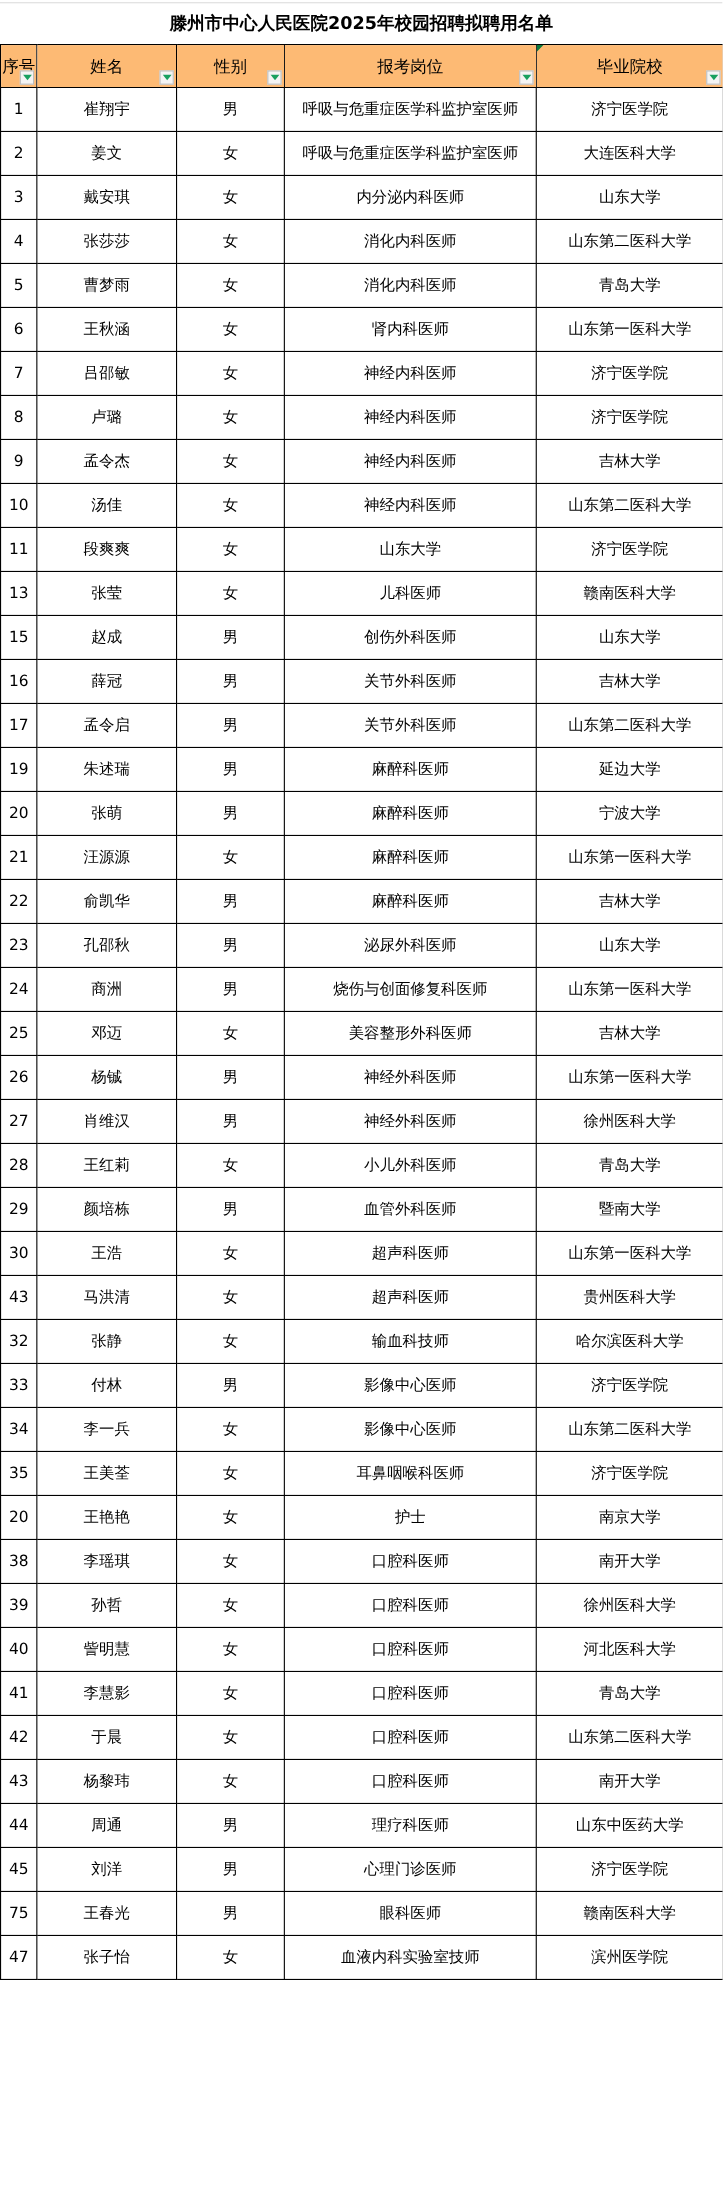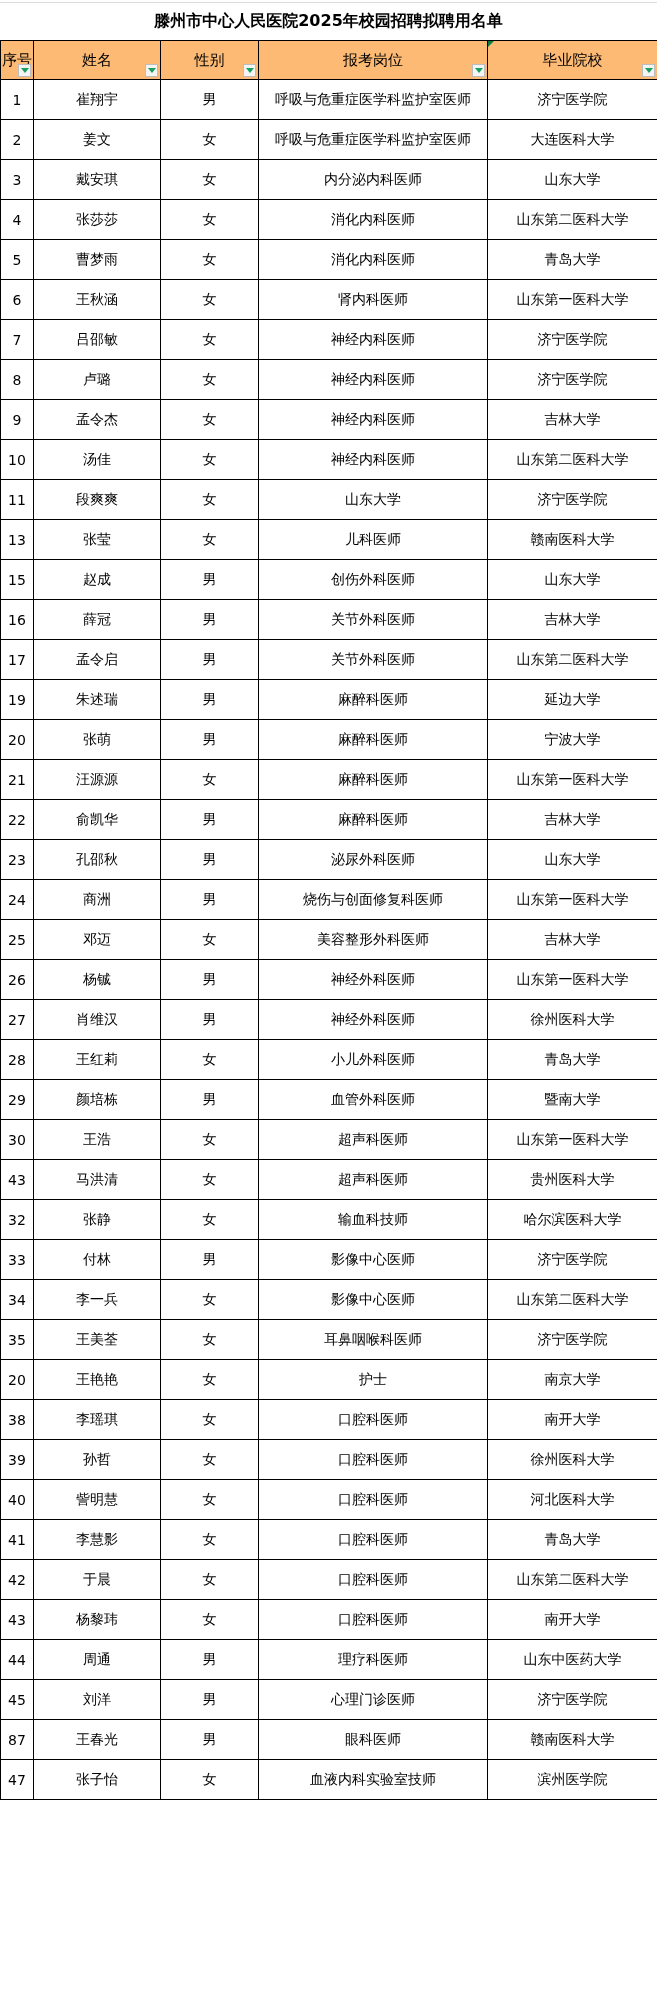--- a/index.html
+++ b/index.html
@@ -406,21 +406,21 @@
           <td>山东中医药大学</td>
         </tr>
         <tr>
           <td>45</td>
           <td>刘洋</td>
           <td>男</td>
           <td>心理门诊医师</td>
           <td>济宁医学院</td>
         </tr>
         <tr>
-          <td>87</td>
+          <td>75</td>
           <td>王春光</td>
           <td>男</td>
           <td>眼科医师</td>
           <td>赣南医科大学</td>
         </tr>
         <tr>
           <td>47</td>
           <td>张子怡</td>
           <td>女</td>
           <td>血液内科实验室技师</td>

